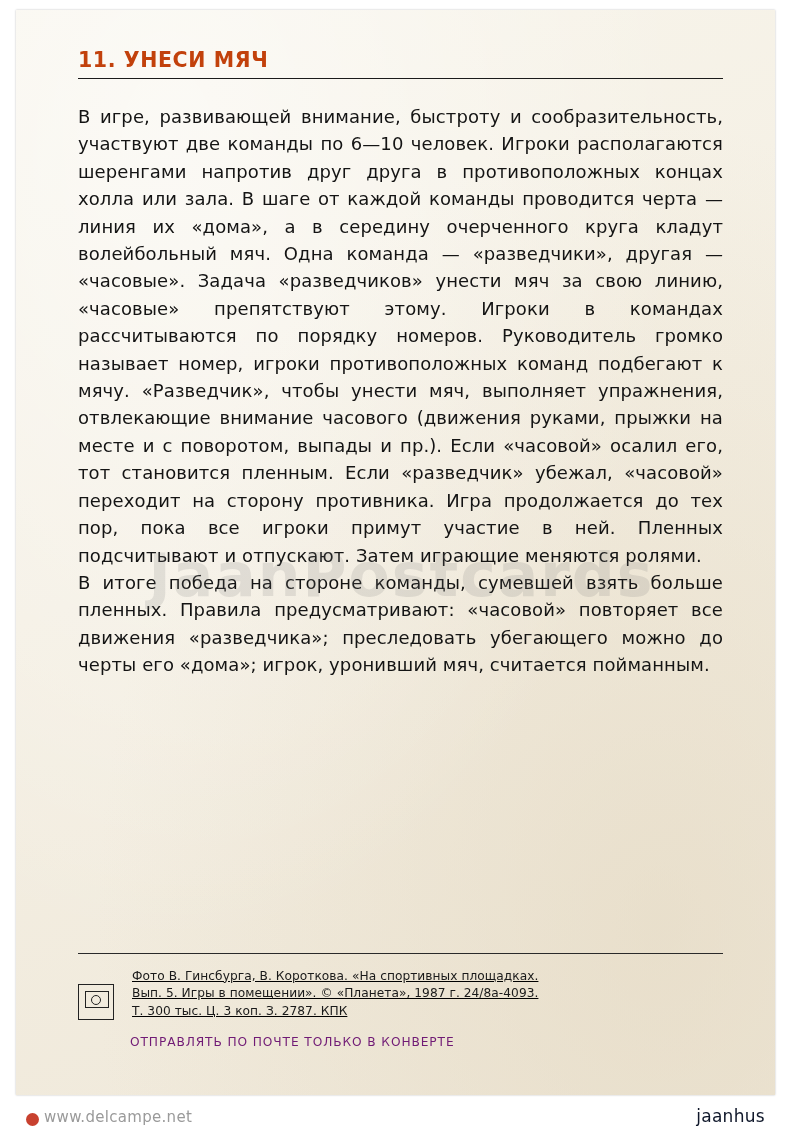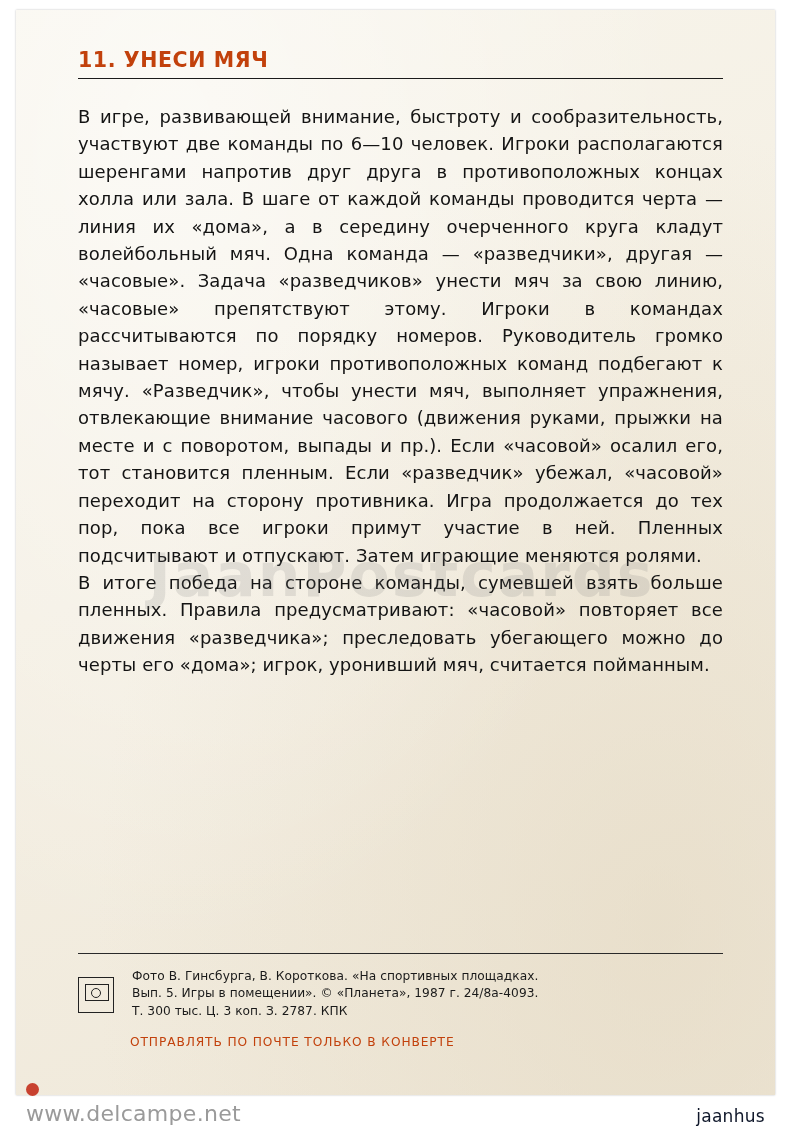--- a/index.html
+++ b/index.html
@@ -75,22 +75,23 @@
   }
 
   .rule-bottom {
     border: none;
     border-top: 1.3px solid #2a2a2a;
     margin: 0 0 14px 0;
   }
 
   .colophon-row {
     display: flex;
-    align-items: center;
+    align-items: flex-end;
     gap: 18px;
+    text-decoration: underline;
   }
 
   .logo {
     width: 34px;
     height: 34px;
     border: 1.6px solid #222;
     flex: 0 0 auto;
     position: relative;
     margin-top: 2px;
   }
@@ -117,21 +118,21 @@
     line-height: 17.4px;
     color: #1a1a1a;
     letter-spacing: 0.05px;
   }
 
   .mail-note {
     margin-top: 15px;
     margin-left: 52px;
     font-size: 12.2px;
     letter-spacing: 0.9px;
-    color: #c2410c;
+    color: #701a75;
   }
 
   
   .wm-center {
     position: absolute;
     left: 12px;
     right: 0;
     top: 530px;
     text-align: center;
     font-size: 60px;
@@ -141,28 +142,27 @@
     pointer-events: none;
     user-select: none;
     white-space: nowrap;
   }
 
   .wm-bottom-left {
     position: absolute;
     left: 26px;
     bottom: 6px;
     display: flex;
-    align-items: flex-start;
+    align-items: flex-end;
     gap: 5px;
-    font-size: 22px;
+    font-size: 15px;
     color: #9a9a9a;
     letter-spacing: 0.3px;
     pointer-events: none;
     user-select: none;
-    flex-direction: column;
   }
   .wm-bottom-left .dot {
     width: 13px;
     height: 13px;
     border-radius: 50%;
     background: #c8412f;
     display: inline-block;
   }
 
   .wm-bottom-right {

